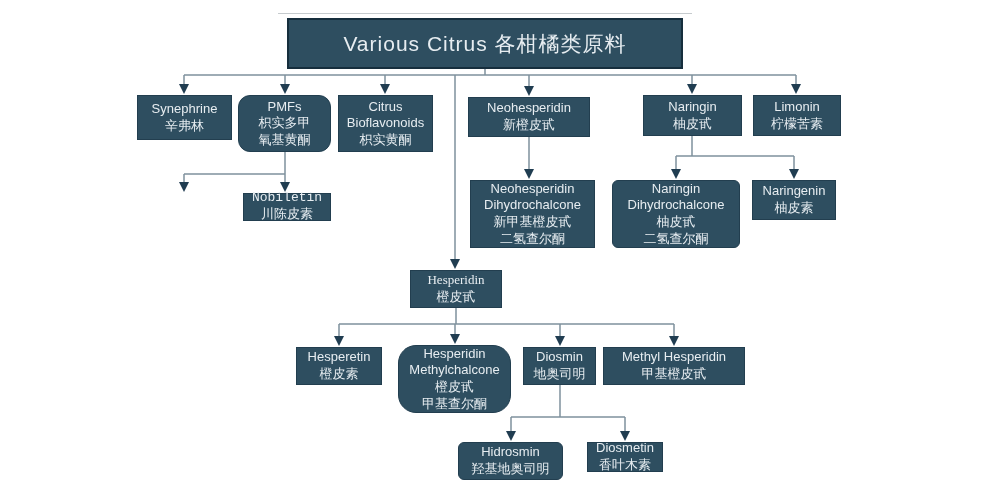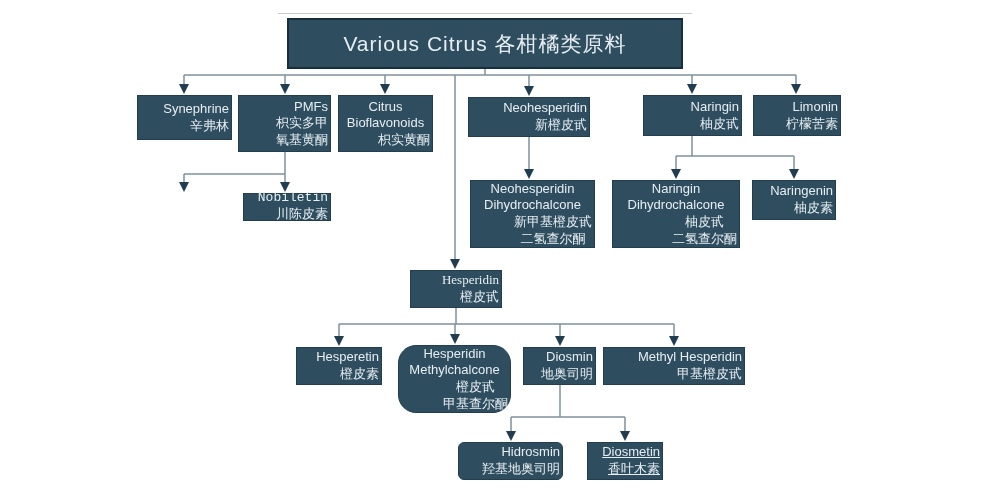--- a/index.html
+++ b/index.html
@@ -4,21 +4,21 @@
 <style>
   html,body{margin:0;padding:0;background:#ffffff;}
   body{font-family:"Liberation Sans","DejaVu Sans",sans-serif;}
   .stage{position:relative;width:1000px;height:503px;background:#fff;overflow:hidden;}
 
   .node{
     position:absolute;
     background:var(--box-fill,#2e4e60);
     border:1px solid var(--box-border,#223e4f);
     color:var(--box-text,#e7edf1);
-    display:flex;flex-direction:column;align-items:flex-end;justify-content:center;
+    display:flex;flex-direction:column;align-items:center;justify-content:center;
     text-align:center;line-height:1.28;font-size:13px;
     box-sizing:border-box;padding:1px 2px;
   }
   .node .zh{white-space:pre-line;}
   .title-box{
     position:absolute;
     background:var(--box-fill,#2e4e60);
     border:2px solid var(--title-border,#162e3d);
     color:var(--box-text,#e7edf1);
     display:flex;align-items:center;justify-content:center;
@@ -85,21 +85,21 @@
   </svg>
 
   <div class="title-box" style="left:287px;top:18px;width:396px;height:51px;">
     <span>Various Citrus 各柑橘类原料</span>
   </div>
 
   <div class="node" style="left:137px;top:95px;width:95px;height:45px;">
     <span class="en">Synephrine</span>
     <span class="zh">辛弗林</span>
   </div>
-  <div class="node" style="left:238px;top:95px;width:93px;height:57px;">
+  <div class="node" style="left:238px;top:95px;width:93px;height:57px;border-radius:12px;">
     <span class="en">PMFs</span>
     <span class="zh">枳实多甲
 氧基黄酮</span>
   </div>
   <div class="node" style="left:338px;top:95px;width:95px;height:57px;">
     <span class="en">Citrus Bioflavonoids</span>
     <span class="zh">枳实黄酮</span>
   </div>
   <div class="node" style="left:468px;top:97px;width:122px;height:40px;">
     <span class="en">Neohesperidin</span>
@@ -116,21 +116,21 @@
 
   <div class="node" style="left:243px;top:193px;width:88px;height:28px;font-family:Liberation Mono, monospace;">
     <span class="en">Nobiletin</span>
     <span class="zh">川陈皮素</span>
   </div>
   <div class="node" style="left:470px;top:180px;width:125px;height:68px;">
     <span class="en">Neohesperidin Dihydrochalcone</span>
     <span class="zh">新甲基橙皮甙
 二氢查尔酮</span>
   </div>
-  <div class="node" style="left:612px;top:180px;width:128px;height:68px;">
+  <div class="node" style="left:612px;top:180px;width:128px;height:68px;border-radius:6px;">
     <span class="en">Naringin Dihydrochalcone</span>
     <span class="zh">柚皮甙
 二氢查尔酮</span>
   </div>
   <div class="node" style="left:752px;top:180px;width:84px;height:40px;">
     <span class="en">Naringenin</span>
     <span class="zh">柚皮素</span>
   </div>
 
   <div class="node" style="left:410px;top:270px;width:92px;height:38px;font-family:Liberation Serif, serif;">
@@ -153,18 +153,18 @@
   </div>
   <div class="node" style="left:603px;top:347px;width:142px;height:38px;">
     <span class="en">Methyl Hesperidin</span>
     <span class="zh">甲基橙皮甙</span>
   </div>
 
   <div class="node" style="left:458px;top:442px;width:105px;height:38px;border-radius:6px;">
     <span class="en">Hidrosmin</span>
     <span class="zh">羟基地奥司明</span>
   </div>
-  <div class="node" style="left:587px;top:442px;width:76px;height:38px;text-decoration:underline;">
+  <div class="node" style="left:587px;top:442px;width:76px;height:30px;">
     <span class="en">Diosmetin</span>
     <span class="zh">香叶木素</span>
   </div>
 
 </div>
 
 </body></html>

